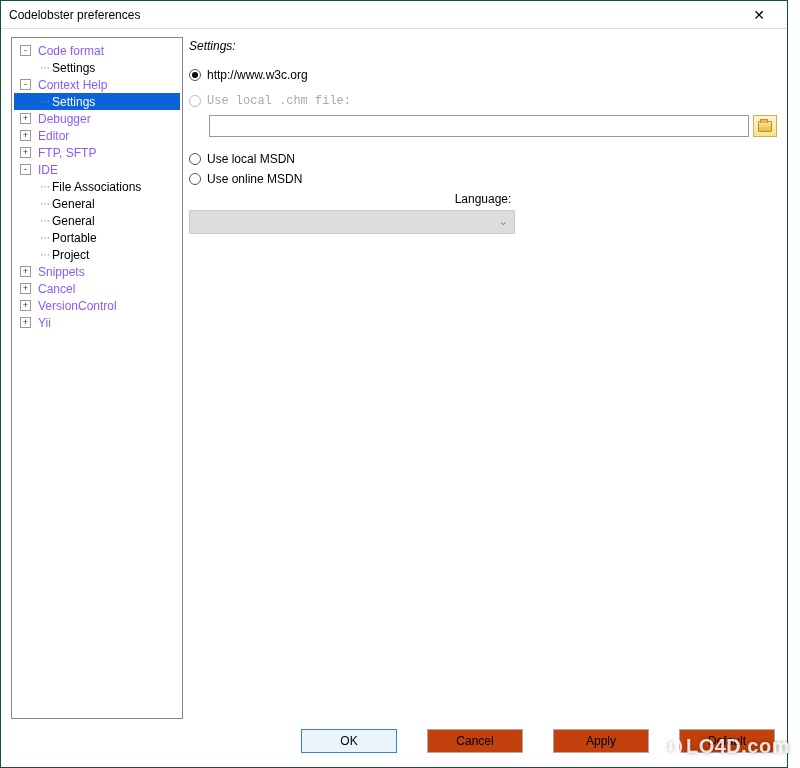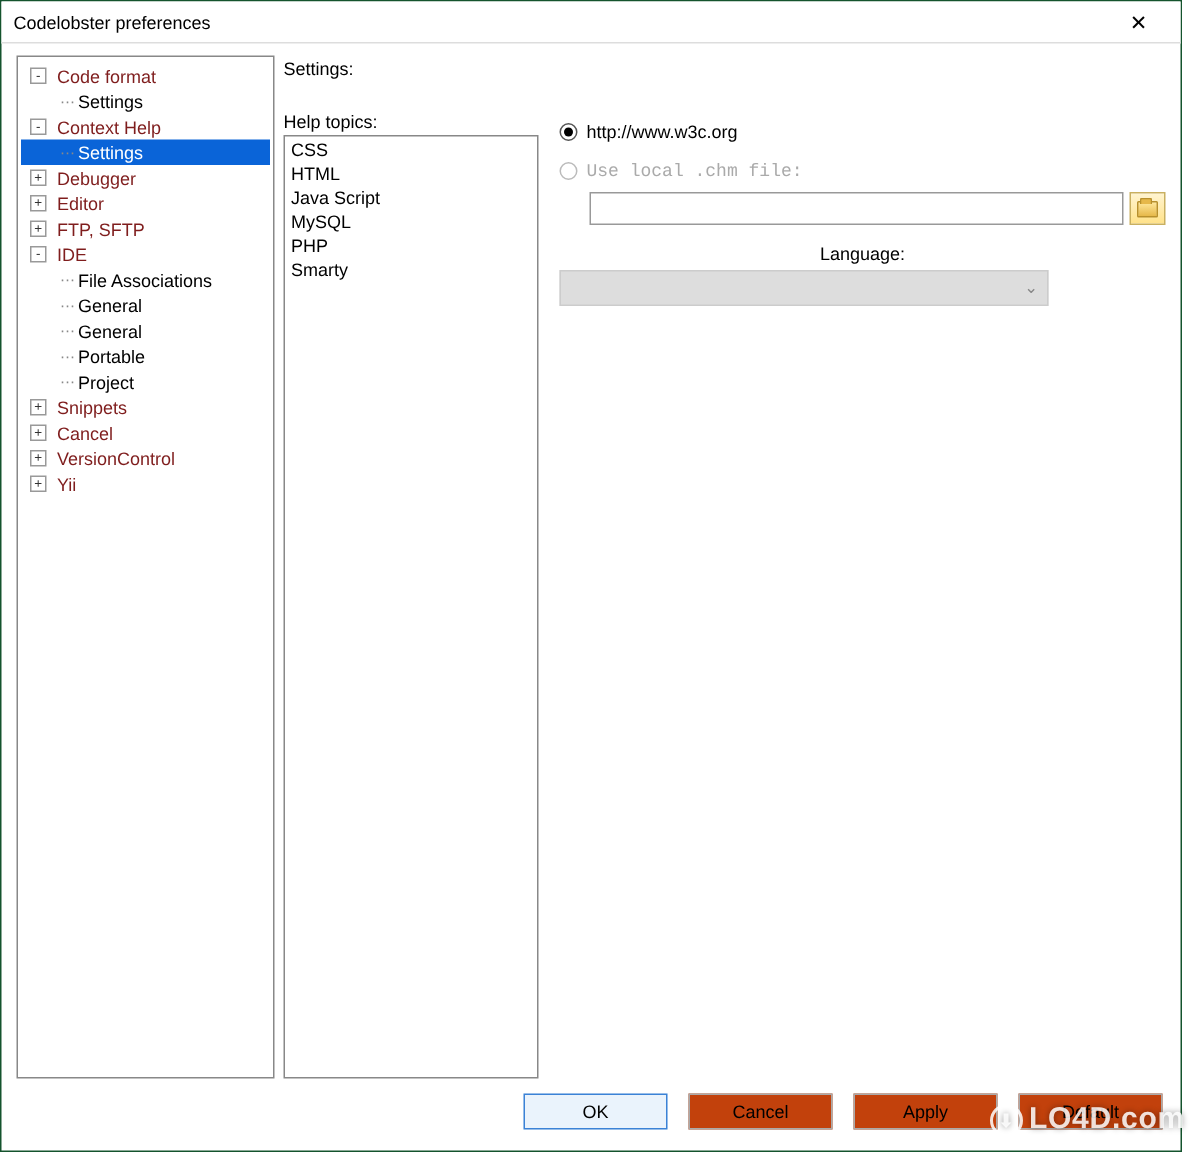--- a/index.html
+++ b/index.html
@@ -65,34 +65,34 @@
   margin-right: 3px;
   background: #fff;
   color: #333;
 }
 .tree-dots {
   width: 14px;
   text-align: center;
   color: #888;
   font-size: 10px;
 }
-.tree-label { color: #7f1d1d; }
+.tree-label { color: #8b5cf6; }
 .tree-label.black { color: #000; }
 .tree-node.selected {
   background: #0a64d8;
 }
 .tree-node.selected .tree-label { color: #fff; }
 
 .settings-pane {
   flex: 1;
   display: flex;
   flex-direction: column;
   padding-top: 2px;
 }
-.settings-title { margin-bottom: 21px; }
+.settings-title { margin-bottom: 8px; font-style: italic; }
 .settings-row {
   display: flex;
   gap: 14px;
   flex: 1;
 }
 .help-col { width: 170px; display:flex; flex-direction:column; }
 .help-label { margin-bottom: 2px; }
 .help-list {
   border: 1px solid #888;
   flex: 1;
@@ -156,21 +156,21 @@
   position: relative;
 }
 .lang-select .chev {
   position:absolute; right:6px; top:4px;
   color:#888; font-size:11px;
 }
 
 .button-row {
   display:flex;
   justify-content: flex-end;
-  gap: 14px;
+  gap: 30px;
   padding: 10px 12px 14px 0;
 }
 .btn {
   width: 96px; height: 24px;
   border: 1px solid #aaa;
   background: #c2410c;
   display:flex; align-items:center; justify-content:center;
   cursor:pointer;
   font-size:12px;
 }
@@ -298,51 +298,48 @@
           <span class="tree-toggle">+</span>
           <span style="display: inline-block; width: 4px;"></span>
           <span class="tree-label">Yii</span>
         </div>
       </div>
 
     <div class="settings-pane">
       <div class="settings-title">Settings:</div>
 
       <div class="settings-row">
-        <div class="help-col">
-          <div class="help-label">Help topics:</div>
-          <div class="help-list" id="help-list">
-              <div>CSS</div>
-              <div>HTML</div>
-              <div>Java Script</div>
-              <div>MySQL</div>
-              <div>PHP</div>
-              <div>Smarty</div>
-            </div>
-        </div>
 
         <div class="options-col">
           <div class="radio-row">
             <span class="radio">
                 <span class="dot"></span>
               </span>
             <span>http://www.w3c.org</span>
           </div>
 
           <div class="radio-row" style="margin-top:6px;font-family:Liberation Mono, monospace;">
             <span class="radio disabled"></span>
             <span class="radio-label disabled">Use local .chm file:</span>
           </div>
           <div class="chm-row">
             <div class="chm-input"></div>
             <div class="browse-btn">
               <span class="folder-icon"></span>
             </div>
           </div>
 
+          <div class="radio-row">
+            <span class="radio"></span>
+            <span>Use local MSDN</span>
+          </div>
+          <div class="radio-row">
+            <span class="radio"></span>
+            <span>Use online MSDN</span>
+          </div>
 
           <span class="lang-label">Language:</span>
           <div class="lang-select">
             <span class="chev">⌄</span>
           </div>
         </div>
       </div>
     </div>
   </div>
 

